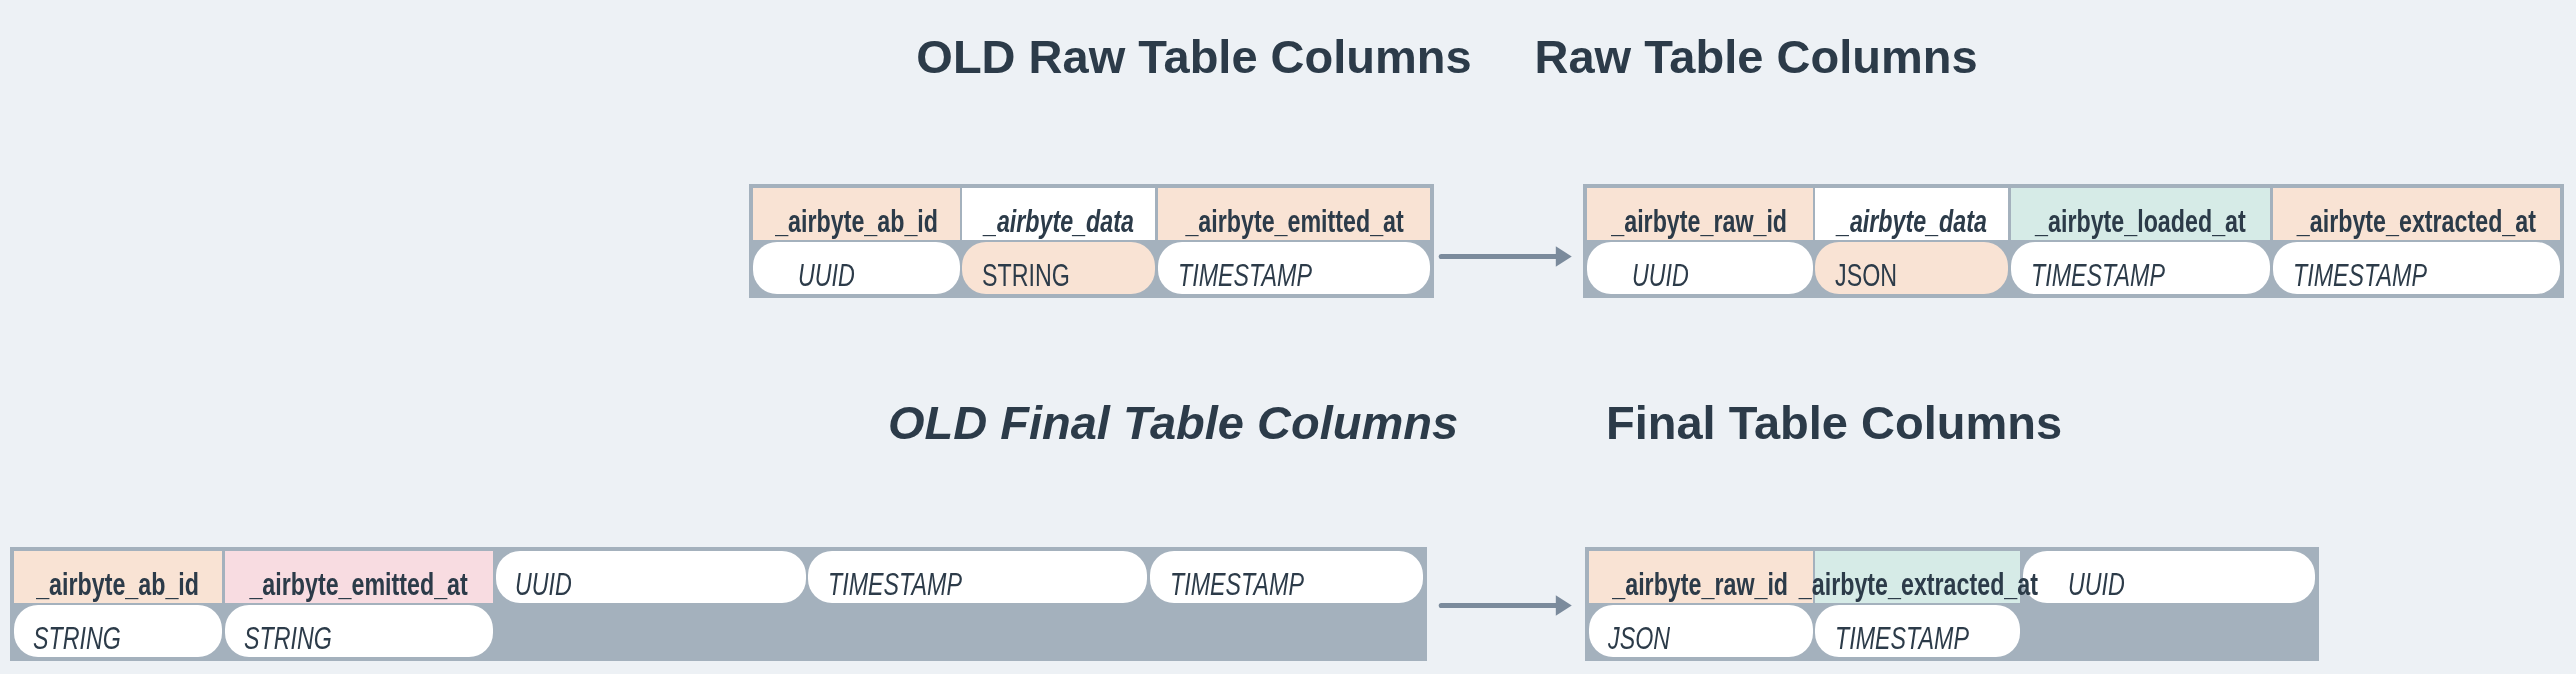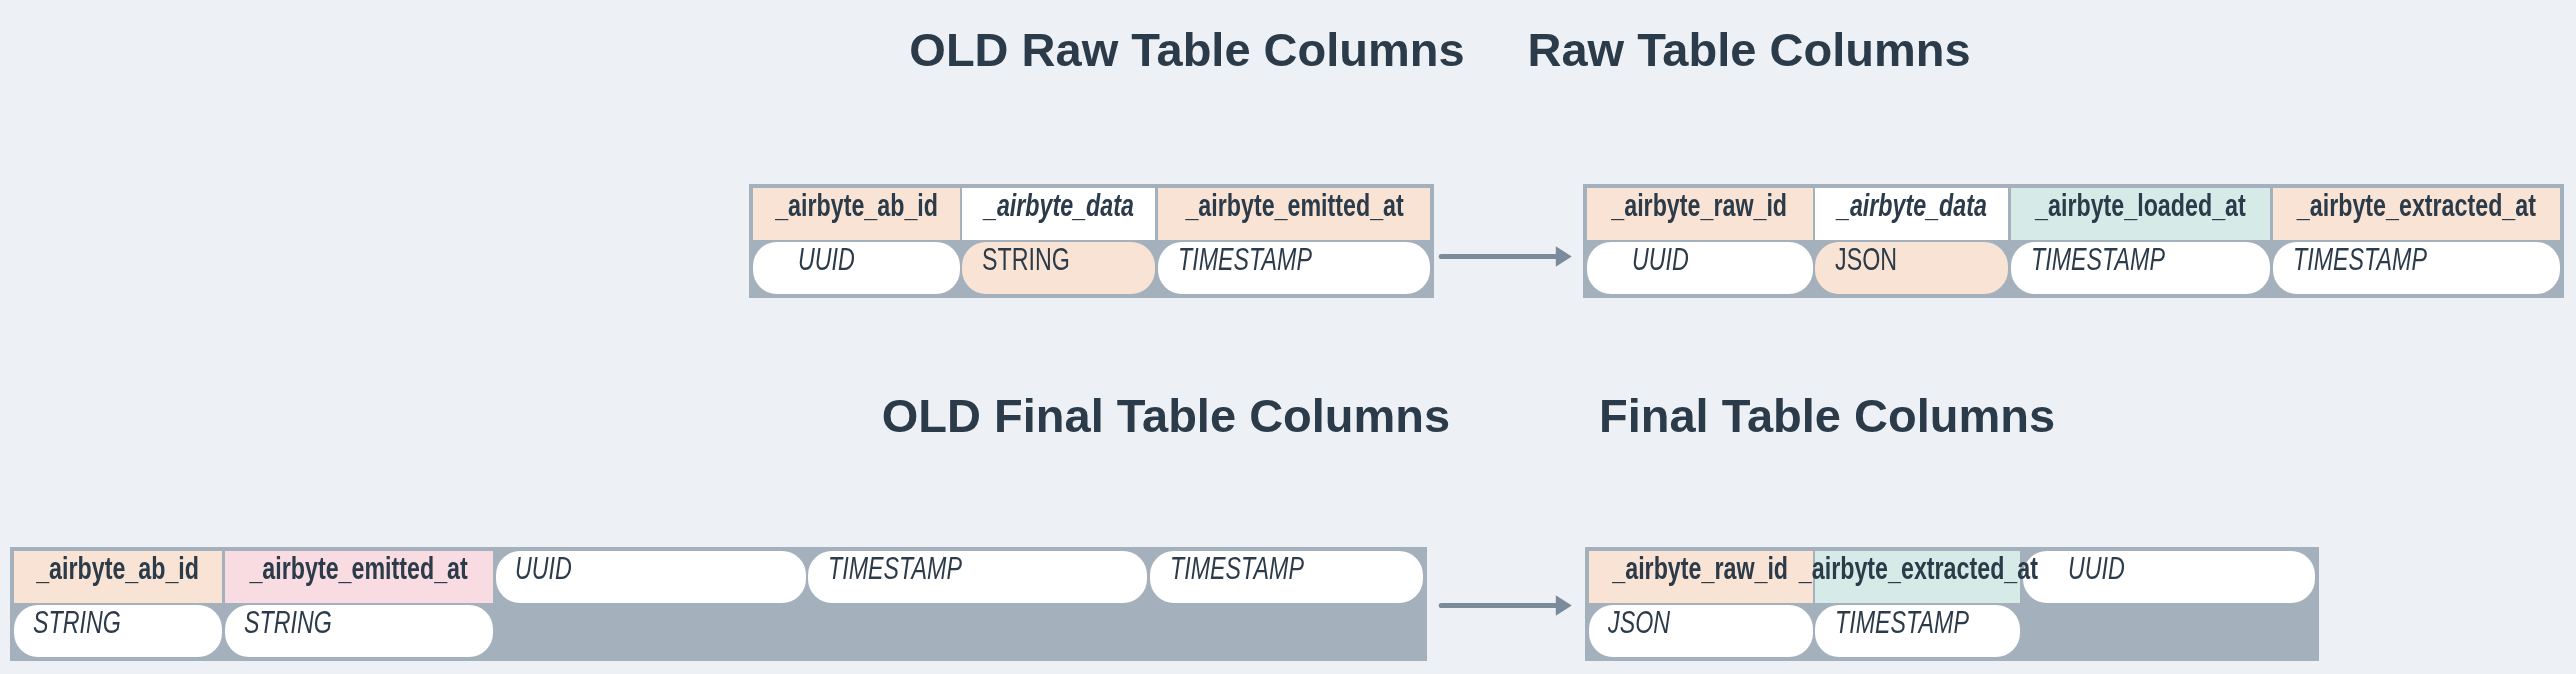--- a/index.html
+++ b/index.html
@@ -12,50 +12,50 @@
     position: relative;
     overflow: hidden;
     background: var(--background, #edf1f5);
     font-family: "Liberation Sans", "DejaVu Sans", sans-serif;
     color: var(--text, #2c3b49);
   }
 
   
   .title {
     position: absolute;
-    margin: 5px;
+    margin: 12px;
     font-size: 47px;
     font-weight: 700;
     line-height: 1.2;
     white-space: nowrap;
     transform: translateX(-50%);
     color: var(--text, #2c3b49);
   }
   .title-old-raw   { left: 1182px; top: 16.7px;  }
   .title-raw       { left: 1744px; top: 16.7px;  }
-  .title-old-final { left: 1161px; top: 383px; }
+  .title-old-final { left: 1161px; top: 383px; font-style: italic; }
   .title-final     { left: 1822px; top: 383px; }
 
   
   .dbtable {
     position: absolute;
     display: grid;
     grid-template-rows: 52px 52px;
     gap: 2.9px;
     padding: 3.6px;
     background: var(--border, #a4b1bd);
   }
   .t-old-raw   { left: 749px; top: 184px; grid-template-columns: 207px 193px 272px; }
   .t-raw       { left: 1583px; top: 184px; grid-template-columns: 226px 193px 259px 287px; }
   .t-old-final { left: 10.2px;   top: 547px; grid-template-columns: 208px 268px 310px 339px 273px; }
   .t-final     { left: 1585px; top: 547px; grid-template-columns: 224px 205px 292px; }
 
   .cell {
     display: flex;
-    align-items: flex-start;
+    align-items: flex-end;
     background: #ffffff;
     font-size: 31px;
     overflow: visible;
   }
   .cell.header { justify-content: center; font-weight: 700; }
   .cell.value  { justify-content: flex-start; font-weight: 400; padding-left: 19.6px; border-radius: 24px; }
   .cell.value.indent { padding-left: 45px; }
 
   .cell[data-color="peach"] { background: var(--peach, #f9e3d4); }
   .cell[data-color="pink"]  { background: var(--pink,  #f8dce1); }

